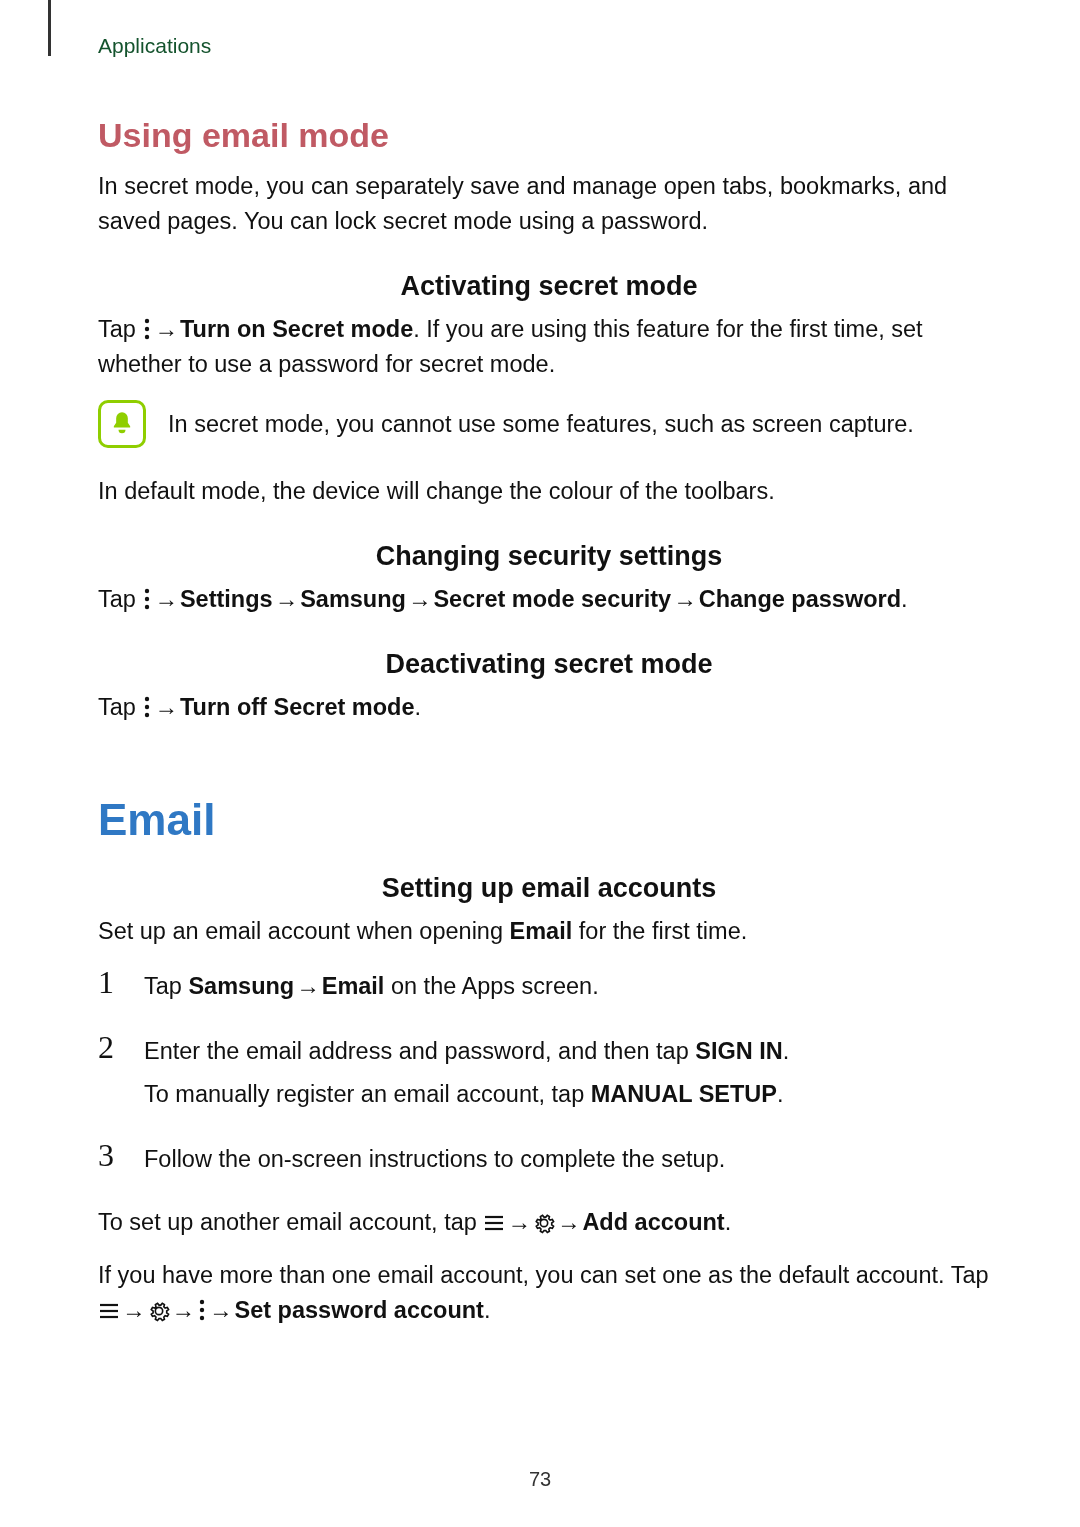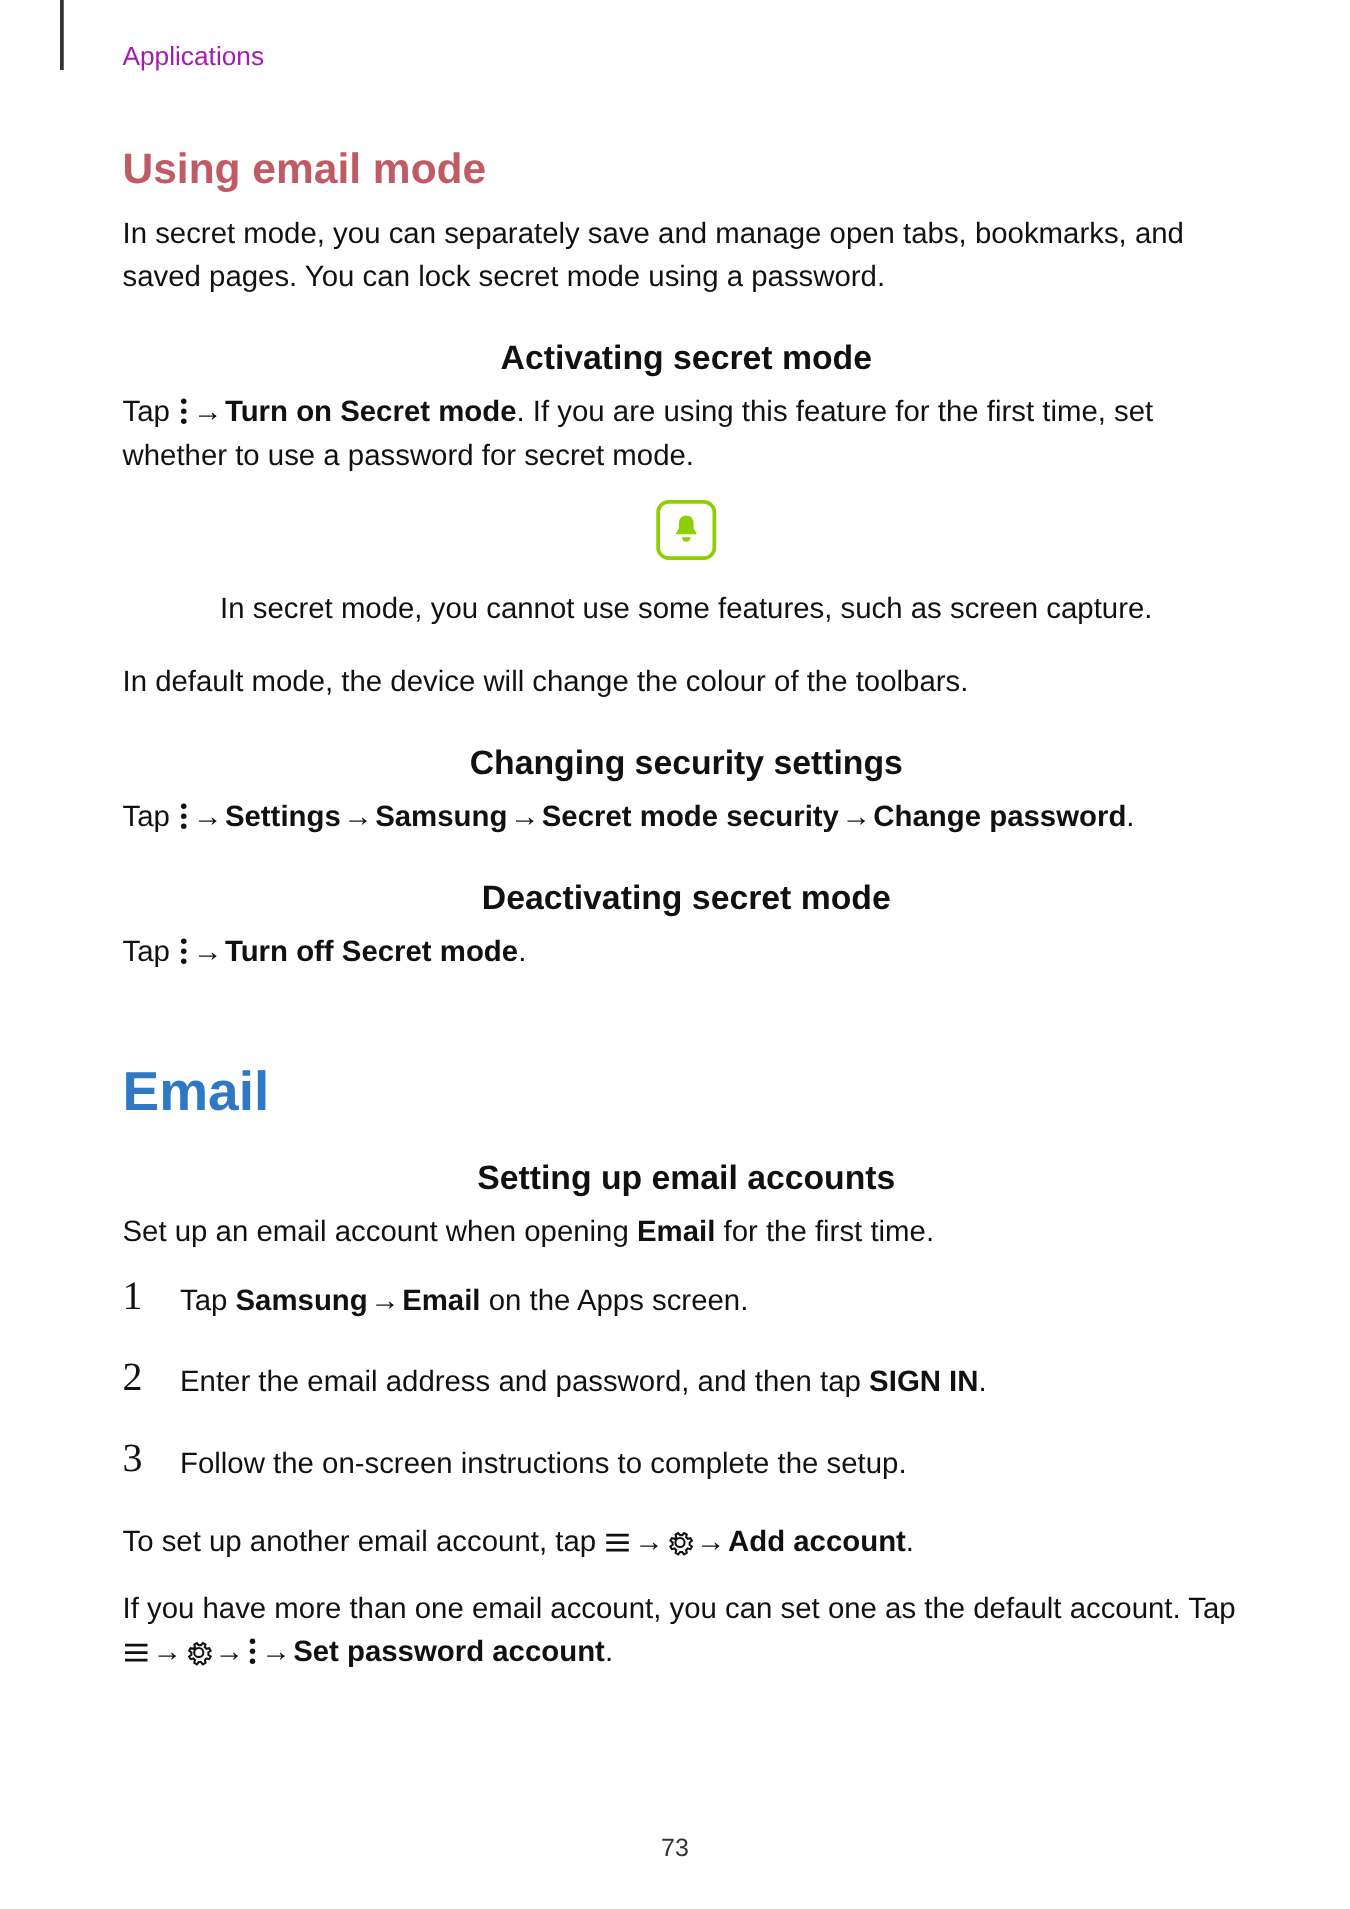--- a/index.html
+++ b/index.html
@@ -20,21 +20,21 @@
   .tab-pull {
     position: absolute;
     left: -50px;
     top: 0;
     width: 3px;
     height: 56px;
     background: #333;
   }
   .breadcrumb {
     font-size: 21px;
-    color: #a21caf;
+    color: #14532d;
     margin-top: 34px;
     margin-bottom: 58px;
   }
   h2.section {
     font-size: 34px;
     font-weight: 700;
     color: #c05a64;
     margin-bottom: 14px;
   }
   p.body {
@@ -63,21 +63,20 @@
     display: inline-block;
     vertical-align: -4px;
     width: 22px;
     height: 22px;
   }
   .note-row {
     display: flex;
     align-items: center;
     gap: 22px;
     margin: 18px 0 26px 0;
-    flex-direction: column;
   }
   .note-icon-box {
     width: 48px;
     height: 48px;
     border: 3px solid #8fce00;
     border-radius: 10px;
     display: flex;
     align-items: center;
     justify-content: center;
     flex-shrink: 0;
@@ -188,20 +187,23 @@
     <li>
       <div class="num">1</div>
       <div class="step-body">
         <span>Tap </span><span class="inline-strong">Samsung</span><span class="arrow"> → </span><span class="inline-strong">Email</span><span> on the Apps screen.</span>
       </div>
     </li>
     <li>
       <div class="num">2</div>
       <div class="step-body">
         <span>Enter the email address and password, and then tap </span><span class="inline-strong">SIGN IN</span><span>.</span>
+        <span class="sub-line">
+          <span>To manually register an email account, tap </span><span class="inline-strong">MANUAL SETUP</span><span>.</span>
+        </span>
       </div>
     </li>
     <li>
       <div class="num">3</div>
       <div class="step-body">Follow the on-screen instructions to complete the setup.</div>
     </li>
   </ol>
 
   <p class="body">
     <span>To set up another email account, tap </span><svg class="hamburger-svg" viewBox="0 0 22 22">

